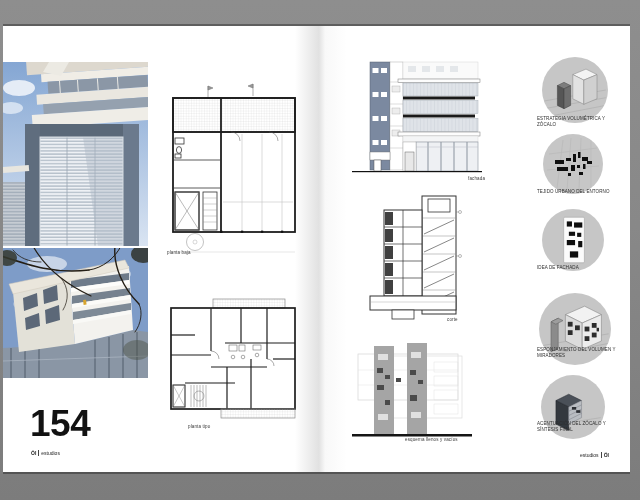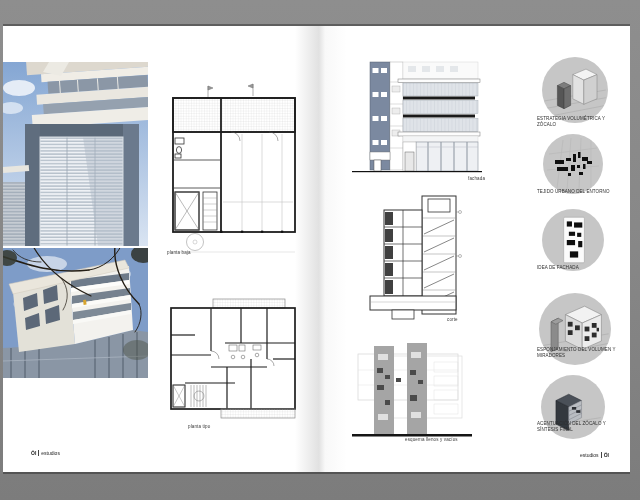--- a/index.html
+++ b/index.html
@@ -204,20 +204,21 @@
       <line x1="38" y1="88" x2="38" y2="110"></line>
           <line x1="41" y1="88" x2="41" y2="110"></line>
       <circle cx="34" cy="99" r="5"></circle>
     </g>
     <rect x="8" y="88" width="12" height="22" fill="none" stroke="#1d1d1d" stroke-width="1"></rect>
     <path d="M8 88 L20 110 M20 88 L8 110" stroke="#777" stroke-width=".4"></path>
     <rect x="56" y="112" width="74" height="9" fill="url(#gp)" stroke="#8a8a8a" stroke-width=".7"></rect>
   </svg>
   <div class="caption" style="left:185px;top:398px">planta tipo</div>
 
+  <div class="pagenum">154</div>
 
   <div class="footer" style="left:28px;top:424px">
     <span class="logo">ÖI</span>
     <span class="bar"></span>
     <span>estudios</span>
   </div>
 
   <svg class="abs" style="left:347px;top:26px" width="145" height="126" viewBox="0 0 145 126">
     <defs>
       <pattern id="mull" width="3.5" height="14" patternUnits="userSpaceOnUse">

